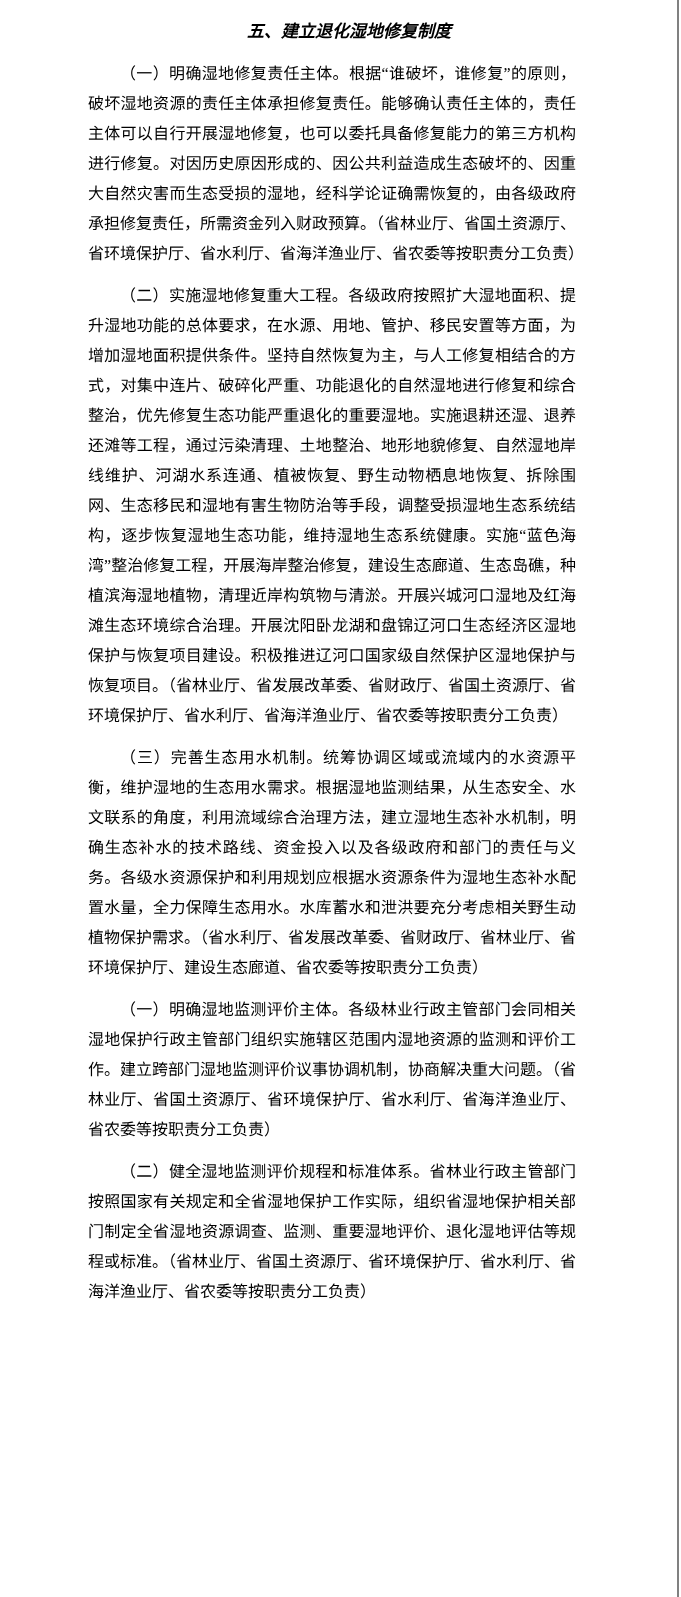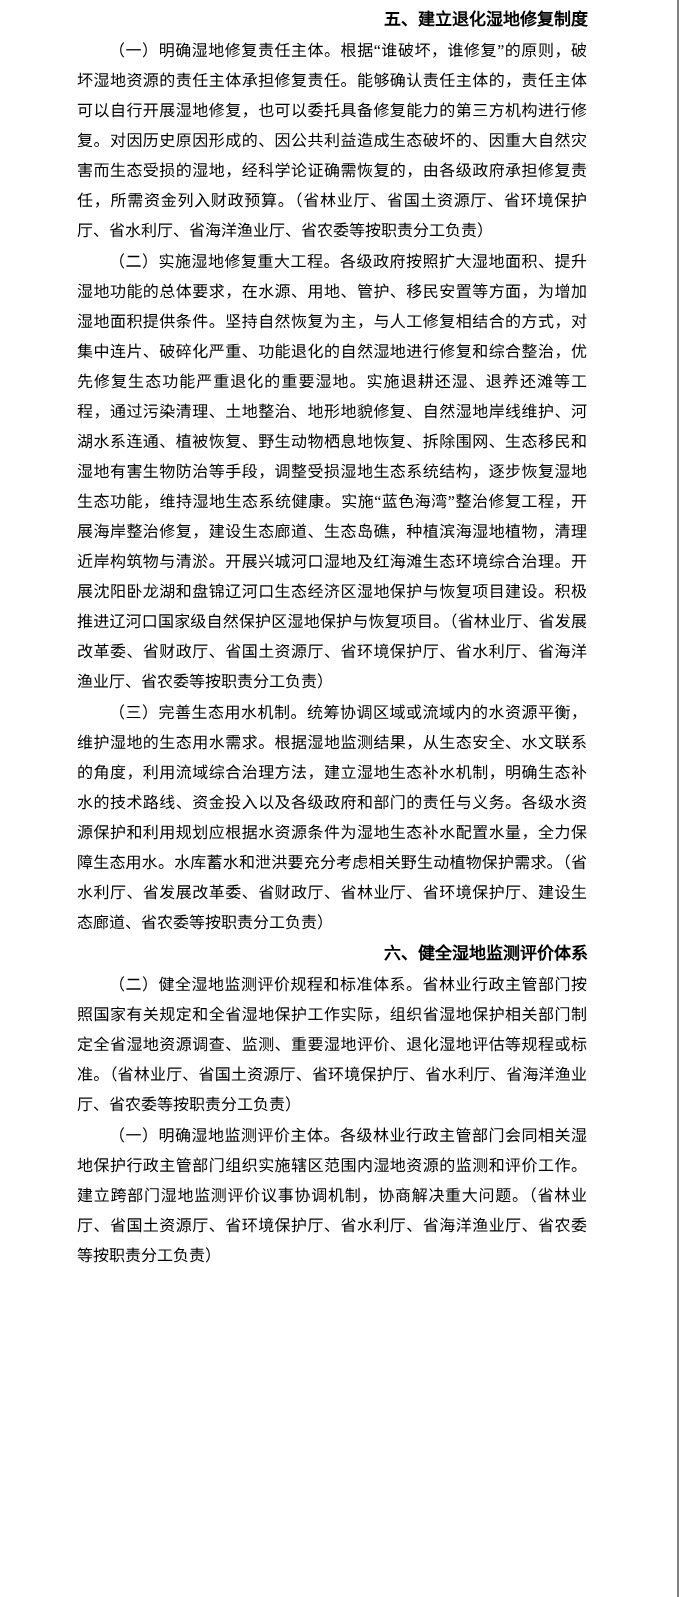--- a/index.html
+++ b/index.html
@@ -15,30 +15,31 @@
     font-family: "Liberation Serif", "DejaVu Serif", serif;
     color: #000000;
   }
   .doc {
     position: absolute;
     top: 5px;
     left: 76px;
     width: 512px;
   }
   .doc h2 {
-    margin: 0;
+    margin: 12px;
     font-size: 17px;
     line-height: 30px;
     font-weight: bold;
     text-indent: 2em;
-    text-align: right;
+    text-align: center;
     white-space: nowrap;
+    font-style: italic;
   }
   .doc p {
-    margin: 1px;
+    margin: 12px;
     font-size: 16px;
     line-height: 30px;
     text-indent: 2em;
     text-align: justify;
     text-justify: inter-ideograph;
     letter-spacing: 0;
     word-break: break-all;
   }
   .right-rule {
     position: absolute;
@@ -55,20 +56,19 @@
 <div class="doc">
 
   <section>
     <h2>五、建立退化湿地修复制度</h2>
     <p>（一）明确湿地修复责任主体。根据“谁破坏，谁修复”的原则，破坏湿地资源的责任主体承担修复责任。能够确认责任主体的，责任主体可以自行开展湿地修复，也可以委托具备修复能力的第三方机构进行修复。对因历史原因形成的、因公共利益造成生态破坏的、因重大自然灾害而生态受损的湿地，经科学论证确需恢复的，由各级政府承担修复责任，所需资金列入财政预算。（省林业厅、省国土资源厅、省环境保护厅、省水利厅、省海洋渔业厅、省农委等按职责分工负责）</p>
     <p>（二）实施湿地修复重大工程。各级政府按照扩大湿地面积、提升湿地功能的总体要求，在水源、用地、管护、移民安置等方面，为增加湿地面积提供条件。坚持自然恢复为主，与人工修复相结合的方式，对集中连片、破碎化严重、功能退化的自然湿地进行修复和综合整治，优先修复生态功能严重退化的重要湿地。实施退耕还湿、退养还滩等工程，通过污染清理、土地整治、地形地貌修复、自然湿地岸线维护、河湖水系连通、植被恢复、野生动物栖息地恢复、拆除围网、生态移民和湿地有害生物防治等手段，调整受损湿地生态系统结构，逐步恢复湿地生态功能，维持湿地生态系统健康。实施“蓝色海湾”整治修复工程，开展海岸整治修复，建设生态廊道、生态岛礁，种植滨海湿地植物，清理近岸构筑物与清淤。开展兴城河口湿地及红海滩生态环境综合治理。开展沈阳卧龙湖和盘锦辽河口生态经济区湿地保护与恢复项目建设。积极推进辽河口国家级自然保护区湿地保护与恢复项目。（省林业厅、省发展改革委、省财政厅、省国土资源厅、省环境保护厅、省水利厅、省海洋渔业厅、省农委等按职责分工负责）</p>
     <p>（三）完善生态用水机制。统筹协调区域或流域内的水资源平衡，维护湿地的生态用水需求。根据湿地监测结果，从生态安全、水文联系的角度，利用流域综合治理方法，建立湿地生态补水机制，明确生态补水的技术路线、资金投入以及各级政府和部门的责任与义务。各级水资源保护和利用规划应根据水资源条件为湿地生态补水配置水量，全力保障生态用水。水库蓄水和泄洪要充分考虑相关野生动植物保护需求。（省水利厅、省发展改革委、省财政厅、省林业厅、省环境保护厅、建设生态廊道、省农委等按职责分工负责）</p>
   </section>
 
   <section>
-    <h2>六、健全湿地监测评价体系</h2>
+    <p>（一）明确湿地监测评价主体。各级林业行政主管部门会同相关湿地保护行政主管部门组织实施辖区范围内湿地资源的监测和评价工作。建立跨部门湿地监测评价议事协调机制，协商解决重大问题。（省林业厅、省国土资源厅、省环境保护厅、省水利厅、省海洋渔业厅、省农委等按职责分工负责）</p>
     <p>（二）健全湿地监测评价规程和标准体系。省林业行政主管部门按照国家有关规定和全省湿地保护工作实际，组织省湿地保护相关部门制定全省湿地资源调查、监测、重要湿地评价、退化湿地评估等规程或标准。（省林业厅、省国土资源厅、省环境保护厅、省水利厅、省海洋渔业厅、省农委等按职责分工负责）</p>
-    <p>（一）明确湿地监测评价主体。各级林业行政主管部门会同相关湿地保护行政主管部门组织实施辖区范围内湿地资源的监测和评价工作。建立跨部门湿地监测评价议事协调机制，协商解决重大问题。（省林业厅、省国土资源厅、省环境保护厅、省水利厅、省海洋渔业厅、省农委等按职责分工负责）</p>
   </section>
 
 </div>
 
 <div class="right-rule"></div>
 
 </body></html>

